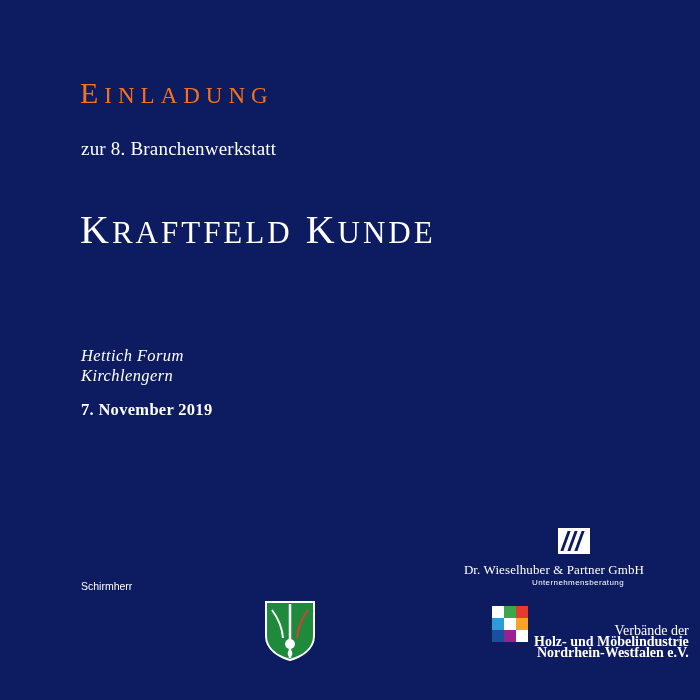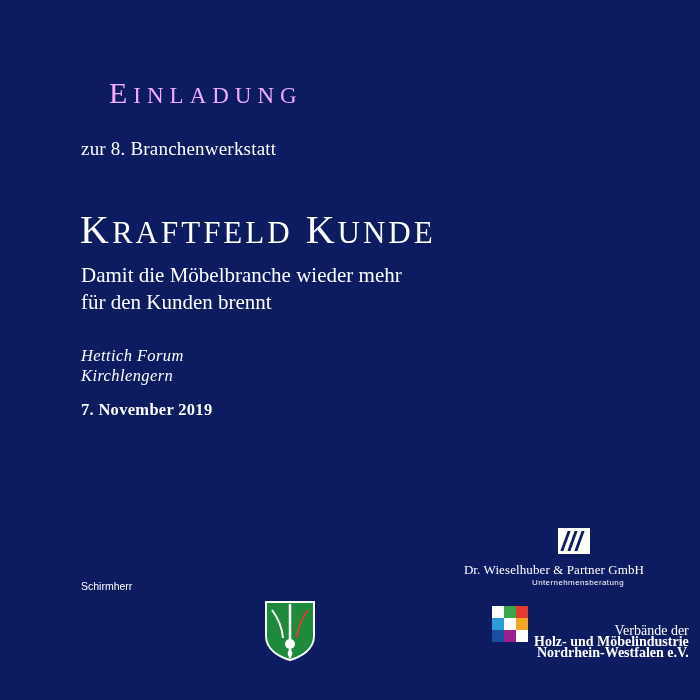--- a/index.html
+++ b/index.html
@@ -22,23 +22,22 @@
   }
 
   
   .invite-label {
     position: absolute;
     left: 80px;
     top: 76px;
     font-family: "Liberation Serif", serif;
     font-size: 30px;
     letter-spacing: 6px;
-    color: #f0abfc;
+    color: #f97316;
     font-weight: 400;
-    margin-left: 29px;
   }
   .invite-label .small {
     font-size: 23px;
   }
   .subtitle-line {
     position: absolute;
     left: 81px;
     top: 138px;
     font-size: 19px;
     color: #ffffff;
@@ -187,24 +186,20 @@
 <div class="page">
 
   <div class="invite-label">
     <span>E<span class="small">INLADUNG</span></span>
   </div>
 
   <div class="subtitle-line">zur 8. Branchenwerkstatt</div>
 
   <div class="main-title">K<span class="small">RAFTFELD</span> K<span class="small">UNDE</span></div>
 
-  <div class="tagline">
-    <div>Damit die Möbelbranche wieder mehr</div>
-    <div>für den Kunden brennt</div>
-  </div>
 
   <div class="venue">
     <div>Hettich Forum</div>
     <div>Kirchlengern</div>
   </div>
 
   <div class="date">7. November 2019</div>
 
   <div class="patron-label">Schirmherr</div>
 

